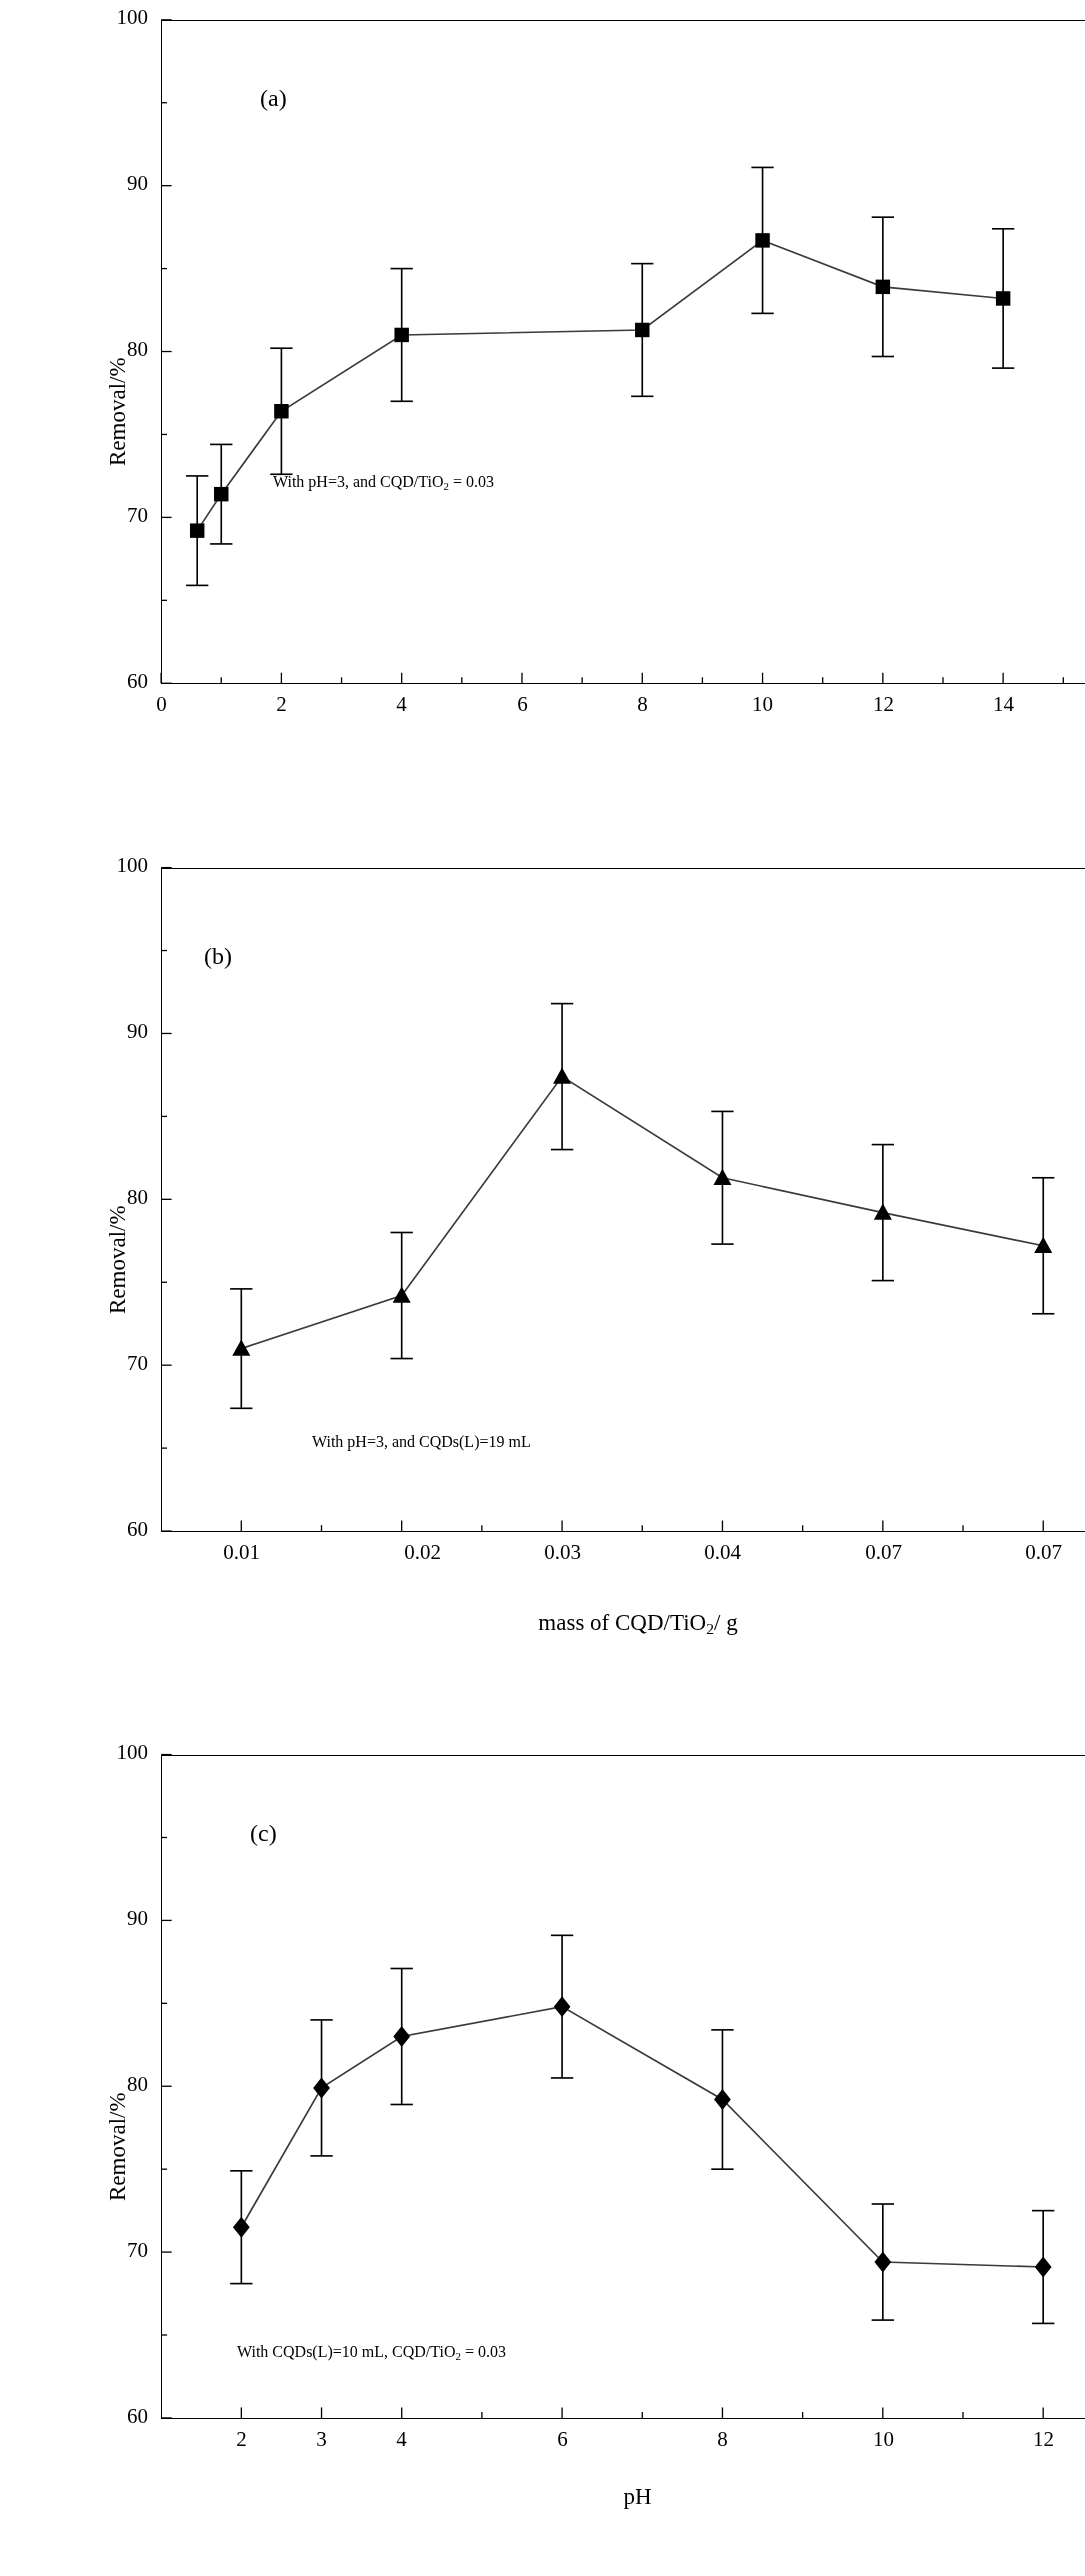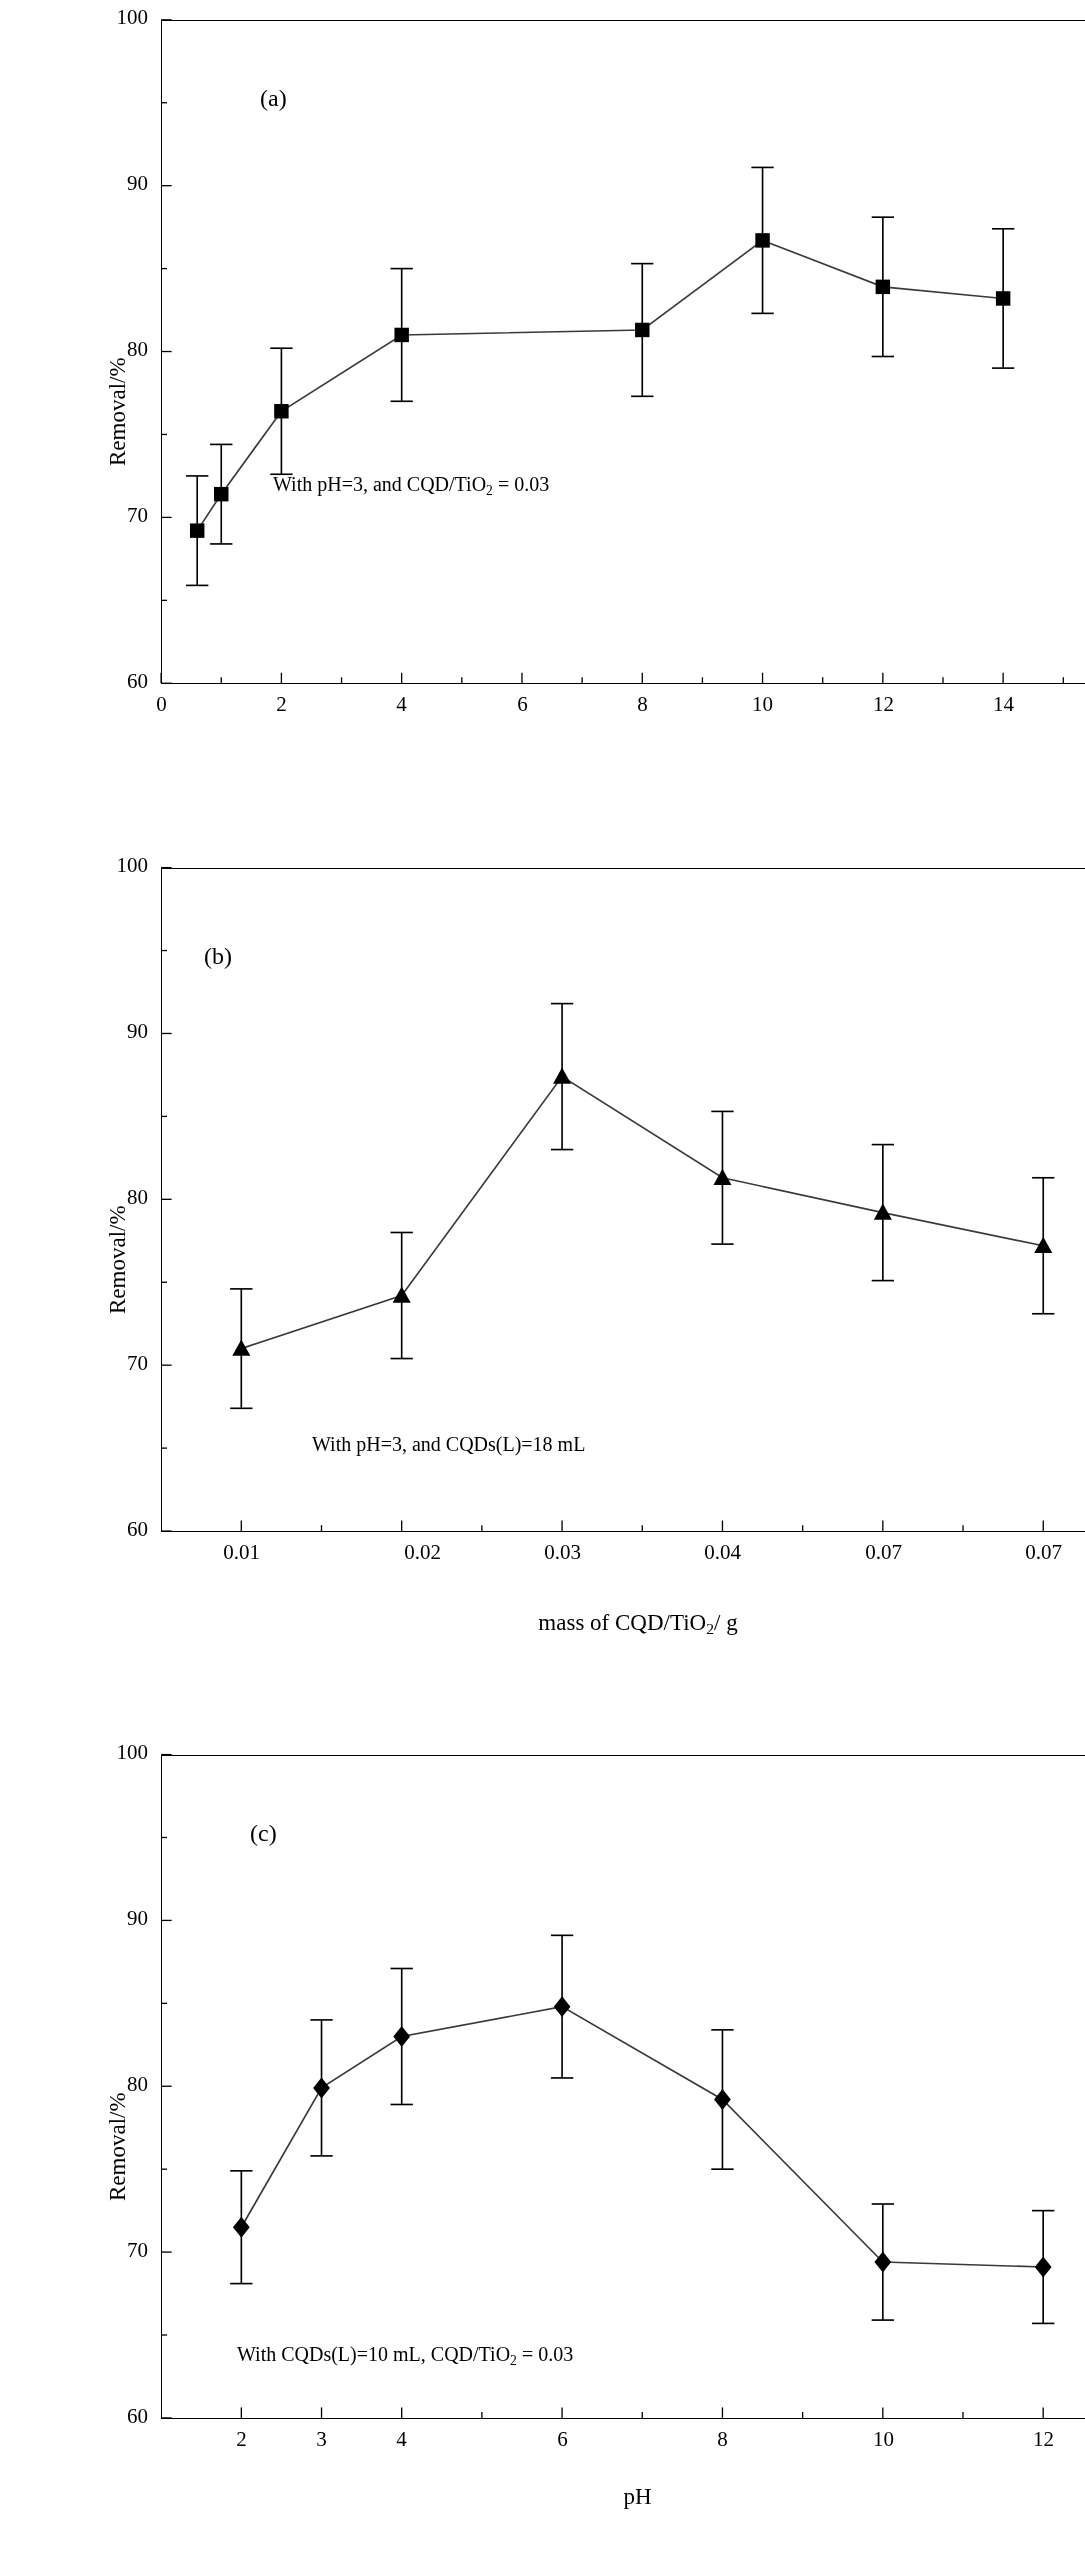--- a/index.html
+++ b/index.html
@@ -59,21 +59,21 @@
     white-space: nowrap;
     text-align: center;
   }
   .panel-tag {
     position: absolute;
     font-size: 24px;
     white-space: nowrap;
   }
   .annot {
     position: absolute;
-    font-size: 20px;
+    font-size: 16px;
     white-space: nowrap;
     text-align: right;
   }
   sub {
     font-size: 0.68em;
     vertical-align: baseline;
     position: relative;
     top: 0.28em;
   }
 </style>
@@ -210,21 +210,21 @@
         <line x1="1223.75" y1="431.67500000000007" x2="1223.75" y2="638.7249999999998" stroke="#000" stroke-width="2.5"></line>
         <line x1="1206.75" y1="431.67500000000007" x2="1240.75" y2="431.67500000000007" stroke="#000" stroke-width="2.5"></line>
         <line x1="1206.75" y1="638.7249999999998" x2="1240.75" y2="638.7249999999998" stroke="#000" stroke-width="2.5"></line>
         <polygon points="1223.75,521.4499999999999 1210,546.1999999999999 1237.5,546.1999999999999" fill="#000000"></polygon>
         <line x1="1467.9166666666665" y1="482.17500000000007" x2="1467.9166666666665" y2="689.2249999999997" stroke="#000" stroke-width="2.5"></line>
         <line x1="1450.9166666666665" y1="482.17500000000007" x2="1484.9166666666665" y2="482.17500000000007" stroke="#000" stroke-width="2.5"></line>
         <line x1="1450.9166666666665" y1="689.2249999999997" x2="1484.9166666666665" y2="689.2249999999997" stroke="#000" stroke-width="2.5"></line>
         <polygon points="1467.9166666666665,571.9499999999999 1454.1666666666665,596.6999999999999 1481.6666666666665,596.6999999999999" fill="#000000"></polygon>
       </svg>
     <div class="panel-tag" id="tag-b" style="left:125px; top:82px;">(b)</div>
-    <div class="annot" id="annot-b" style="left:233px; top:572px;">With pH=3, and CQDs(L)=18 mL</div>
+    <div class="annot" id="annot-b" style="left:233px; top:572px;">With pH=3, and CQDs(L)=19 mL</div>
     <div class="ylabel" id="ylab-b" style="left:26px; top:453px;">Removal/%</div>
     <div class="axis-label" id="xlab-b" style="left:296px; top:749px; width:526px;">
       <span>mass of CQD/TiO</span><sub>2</sub><span>/ g</span>
     </div>
   <div class="tick-text" style="left: 23px; top: 656px; width: 46px; text-align: right;">60</div>
       <div class="tick-text" style="left: 23px; top: 490px; width: 46px; text-align: right;">70</div>
       <div class="tick-text" style="left: 23px; top: 324px; width: 46px; text-align: right;">80</div>
       <div class="tick-text" style="left: 23px; top: 158px; width: 46px; text-align: right;">90</div>
       <div class="tick-text" style="left: 23px; top: -8px; width: 46px; text-align: right;">100</div>
       <div class="tick-text" style="left: 123px; top: 679px; width: 79px;">0.01</div>

